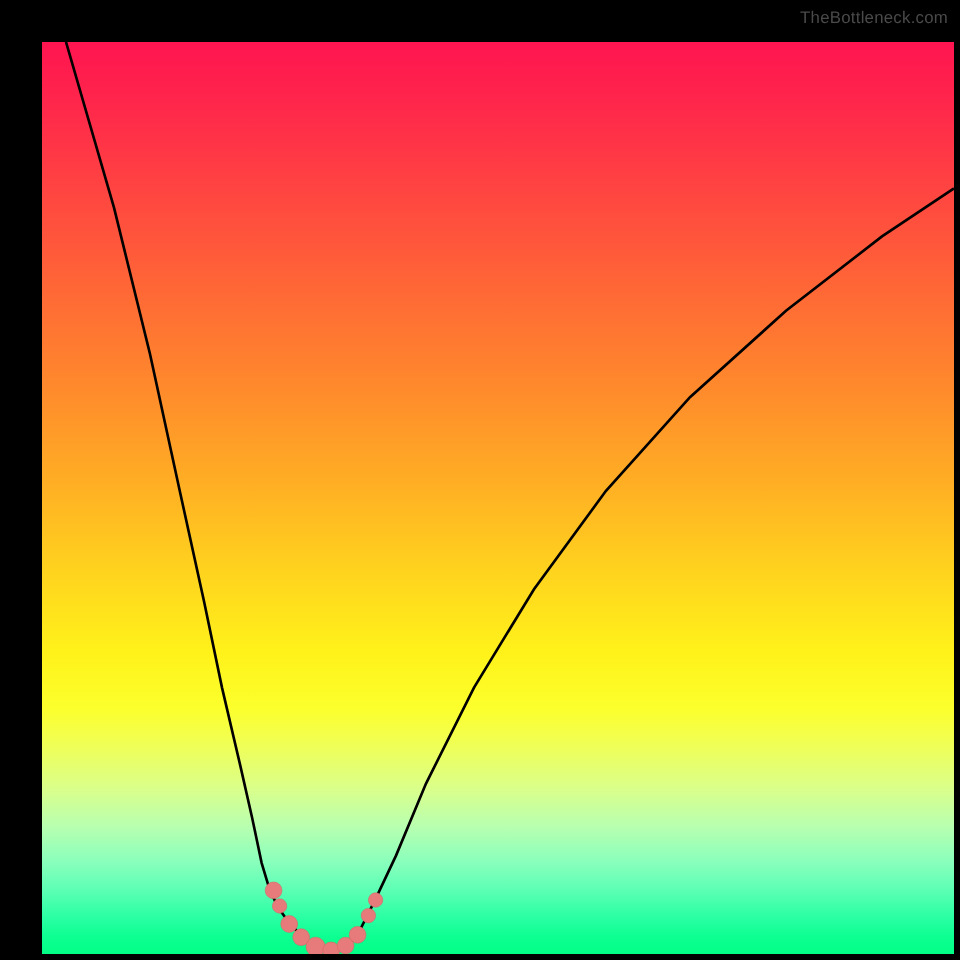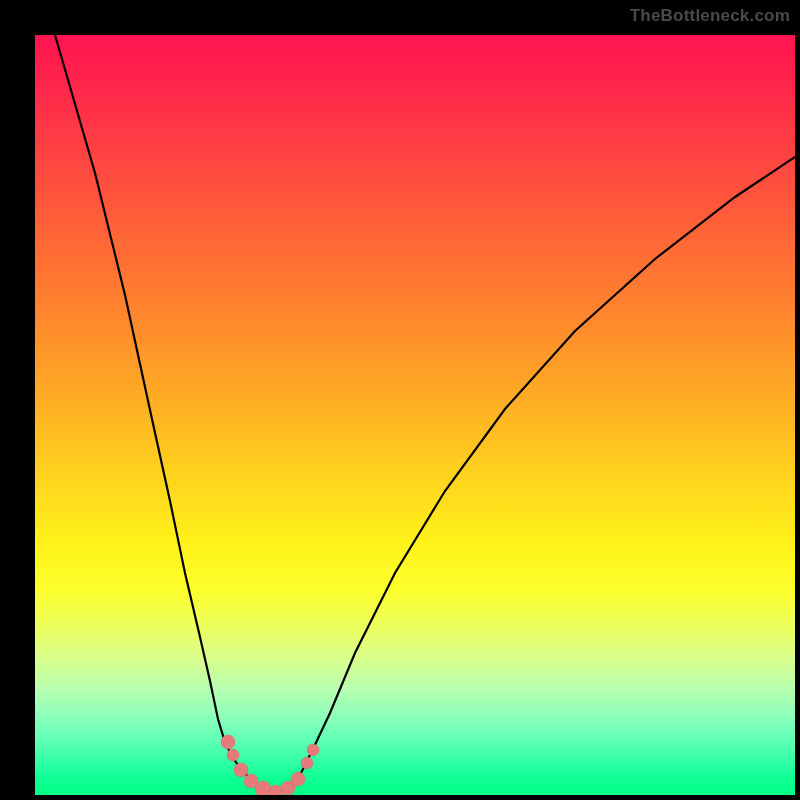--- a/index.html
+++ b/index.html
@@ -14,22 +14,22 @@
     position: relative;
     width: 800px;
     height: 800px;
     background: #000;
   }
   .watermark {
     position: absolute;
     top: 6px;
     right: 10px;
     color: #4a4a4a;
-    font-size: 17px;
-    font-weight: 700;
+    font-size: 14px;
+    font-weight: 400;
     z-index: 5;
     letter-spacing: 0.2px;
   }
   .plot {
     position: absolute;
     left: 35px;
     top: 35px;
     width: 760px;
     height: 760px;
   }

